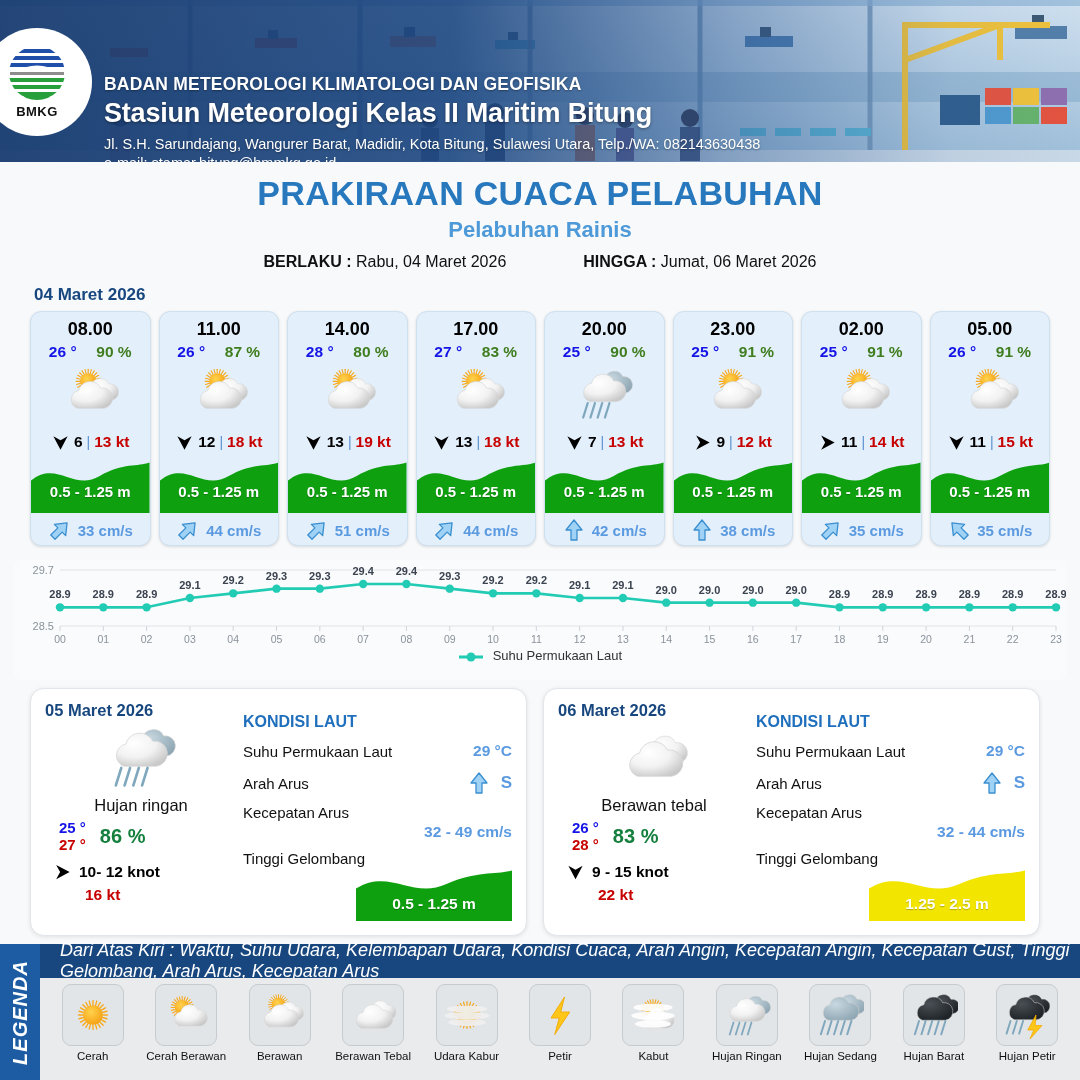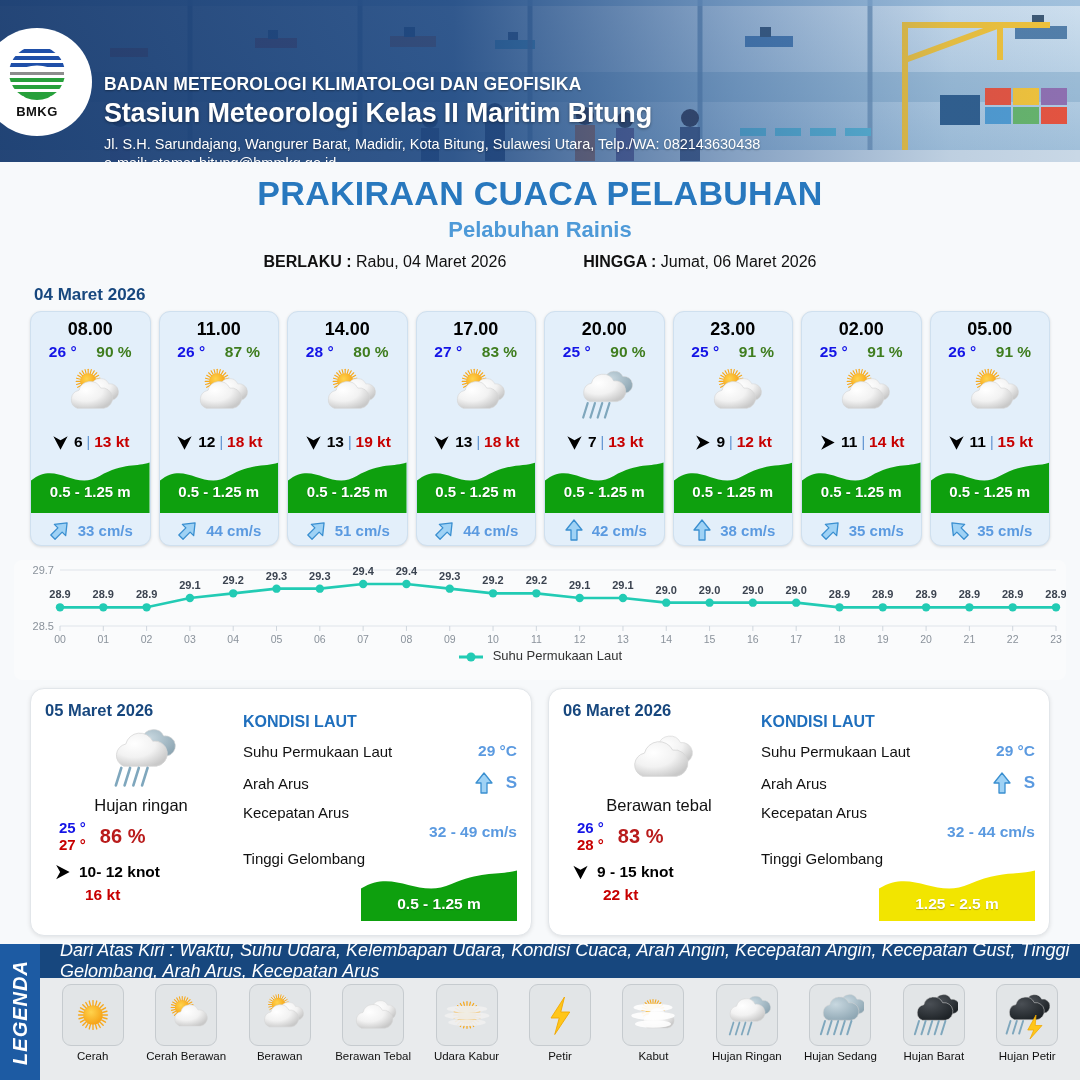--- a/index.html
+++ b/index.html
@@ -75,36 +75,36 @@
   
   .chart-wrap {
     margin:14px 14px 0 14px; background:#fafbfc; border-radius:8px;
     height:120px; position:relative;
   }
   .chart-svg { display:block; width:1052px; height:92px; }
   .chart-legend { text-align:center; margin-top:-4px; font-size:13px; color:#333; }
   .chart-legend .swatch { display:inline-block; vertical-align:middle; margin-right:5px; }
 
   
-  .panels { display:flex; gap:16px; padding:8px 30px 0 30px; }
+  .panels { display:flex; gap:16px; padding:8px 40px 0 30px; }
   .panel {
     flex:1; background:#fff; border-radius:14px; border:1px solid #e2e6ea;
     box-shadow:0 1px 4px rgba(0,0,0,.10);
     height:248px; position:relative; padding:12px 14px;
     display:flex;
   }
   .p-left { width:192px; position:relative; }
   .p-date { font-size:16.5px; font-weight:bold; color:#17477e; }
   .p-icon { height:70px; display:flex; align-items:center; justify-content:center; margin-top:2px;}
   .p-cond { text-align:center; font-size:16.5px; color:#111; margin-top:4px; }
   .p-tr { display:flex; align-items:center; gap:14px; margin-top:4px; padding-left:14px;}
   .p-temps { line-height:1.15; }
   .p-tmin { font-size:15px; font-weight:bold; color:#1414e6; }
   .p-tmax { font-size:15px; font-weight:bold; color:#c70000; }
-  .p-hum { font-size:20px; font-weight:bold; color:#b91c1c; }
+  .p-hum { font-size:20px; font-weight:bold; color:#15803d; }
   .p-wind { display:flex; align-items:center; gap:7px; margin-top:8px; padding-left:8px;}
   .p-wind .arr { width:19px; height:20px; }
   .p-wtxt { font-size:15.5px; font-weight:bold; color:#000; }
   .p-gust { font-size:15.5px; font-weight:bold; color:#c70000; margin-top:4px; padding-left:40px;}
 
   .p-right { flex:1; position:relative; padding-left:6px; }
   .p-secttl { font-size:16px; font-weight:bold; color:#1f6fbd; margin-top:12px; }
   .p-kv { display:flex; align-items:center; margin-top:11px; font-size:15px; color:#111; }
   .p-kv .k { flex:1; }
   .p-kv .v { font-size:15.5px; font-weight:bold; color:#5b9ae0; }

